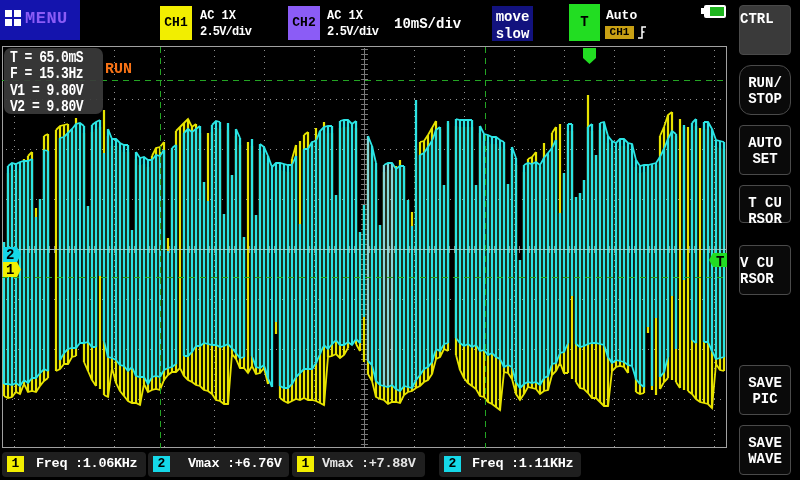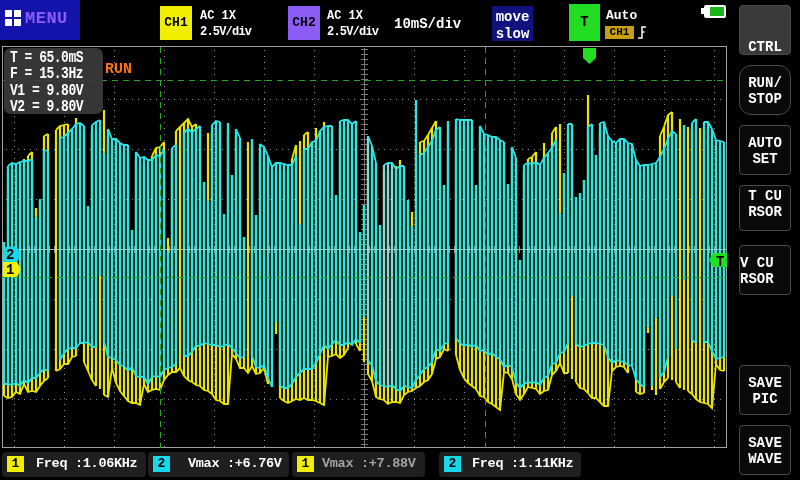--- a/index.html
+++ b/index.html
@@ -62,31 +62,31 @@
 <div class="abs mb" style="left:605px;top:26px;width:29px;height:13px;background:#c8a014;color:#000;font-size:11px;text-align:center;line-height:13px;">CH1</div>
 <svg class="abs" style="left:637px;top:25px;" width="12" height="15" viewBox="0 0 12 15">
       <path d="M1 13h4V2h4" stroke="#fff" stroke-width="1.5" fill="none"></path>
       <path d="M5 7l2.5 0" stroke="#fff" stroke-width="1.5"></path>
     </svg>
 <div class="abs" style="left:704px;top:5px;width:22px;height:13px;background:#fff;border-radius:2px;"></div>
 <div class="abs" style="left:701px;top:8px;width:3px;height:6px;background:#fff;"></div>
 <div class="abs" style="left:710px;top:7px;width:14px;height:9px;background:#1eb41e;"></div>
 <div class="abs" style="left:4px;top:48px;width:99px;height:66px;background:rgba(58,58,58,0.93);border-radius:7px;"></div>
 <div class="abs mb" style="left:10px;top:50px;color:#fff;font-size:13px;line-height:12.3px;letter-spacing:-0.5px;transform:scaleY(1.32);transform-origin:0 0;">T = 65.0mS<br>F = 15.3Hz<br>V1 = 9.80V<br>V2 = 9.80V</div>
-<div class="abs mb" style="left:739px;top:5px;width:52px;height:50px;background:#3a3a3a;border:1px solid #4a4a4a;border-radius:4px;color:#fff;font-size:14px;text-align:center;line-height:16px;padding-top:33px;">CTRL</div>
+<div class="abs mb" style="left:739px;top:5px;width:52px;height:50px;background:#3a3a3a;border:1px solid #4a4a4a;border-radius:4px;color:#fff;font-size:14px;text-align:left;line-height:16px;padding-top:5px;">CTRL</div>
 <div class="abs mb" style="left:739px;top:65px;width:52px;height:50px;background:#0a0a0a;border:1px solid #4a4a4a;border-radius:12px;color:#fff;font-size:14px;text-align:center;line-height:16px;padding-top:9px;">RUN/<br>STOP</div>
 <div class="abs mb" style="left:739px;top:125px;width:52px;height:50px;background:#0a0a0a;border:1px solid #4a4a4a;border-radius:4px;color:#fff;font-size:14px;text-align:center;line-height:16px;padding-top:9px;">AUTO<br>SET</div>
-<div class="abs mb" style="left:739px;top:185px;width:52px;height:46px;background:#0a0a0a;border:1px solid #4a4a4a;border-radius:4px;color:#fff;font-size:14px;text-align:center;line-height:16px;padding-top:2px;">T CU<br>RSOR</div>
+<div class="abs mb" style="left:739px;top:185px;width:52px;height:38px;background:#0a0a0a;border:1px solid #4a4a4a;border-radius:4px;color:#fff;font-size:14px;text-align:center;line-height:16px;padding-top:9px;">T CU<br>RSOR</div>
 <div class="abs mb" style="left:739px;top:245px;width:52px;height:50px;background:#0a0a0a;border:1px solid #4a4a4a;border-radius:4px;color:#fff;font-size:14px;line-height:16px;padding-top:9px;">V CU<br>RSOR</div>
 <div class="abs mb" style="left:739px;top:365px;width:52px;height:50px;background:#0a0a0a;border:1px solid #4a4a4a;border-radius:4px;color:#fff;font-size:14px;text-align:center;line-height:16px;padding-top:9px;">SAVE<br>PIC</div>
 <div class="abs mb" style="left:739px;top:425px;width:52px;height:50px;background:#0a0a0a;border:1px solid #4a4a4a;border-radius:4px;color:#fff;font-size:14px;text-align:center;line-height:16px;padding-top:9px;">SAVE<br>WAVE</div>
 <div class="abs" style="left:2px;top:452px;width:144px;height:25px;background:#1f1f1f;border-radius:4px;"></div>
     <div class="abs mb" style="left:7px;top:456px;width:17px;height:16px;background:#f2ee00;color:#000;font-size:13px;text-align:center;line-height:16px;">1</div>
     <div class="abs mb" style="left:36px;top:456px;color:#fff;font-size:13.5px;letter-spacing:-0.3px;">Freq :1.06KHz</div>
 <div class="abs" style="left:148px;top:452px;width:141px;height:25px;background:#1f1f1f;border-radius:4px;"></div>
     <div class="abs mb" style="left:153px;top:456px;width:17px;height:16px;background:#15d8e8;color:#000;font-size:13px;text-align:center;line-height:16px;">2</div>
     <div class="abs mb" style="left:188px;top:456px;color:#fff;font-size:13.5px;letter-spacing:-0.3px;">Vmax :+6.76V</div>
 <div class="abs" style="left:292px;top:452px;width:133px;height:25px;background:#1f1f1f;border-radius:4px;"></div>
     <div class="abs mb" style="left:297px;top:456px;width:17px;height:16px;background:#f2ee00;color:#000;font-size:13px;text-align:center;line-height:16px;">1</div>
-    <div class="abs mb" style="left:322px;top:456px;color:#a3a3a3;font-size:13.5px;letter-spacing:-0.3px;">Vmax :+7.88V</div>
+    <div class="abs mb" style="left:322px;top:456px;color:#e5e5e5;font-size:13.5px;letter-spacing:-0.3px;">Vmax :+7.88V</div>
 <div class="abs" style="left:439px;top:452px;width:142px;height:25px;background:#1f1f1f;border-radius:4px;"></div>
     <div class="abs mb" style="left:444px;top:456px;width:17px;height:16px;background:#15d8e8;color:#000;font-size:13px;text-align:center;line-height:16px;">2</div>
     <div class="abs mb" style="left:472px;top:456px;color:#fff;font-size:13.5px;letter-spacing:-0.3px;">Freq :1.11KHz</div>
 </div>
 </body></html>

